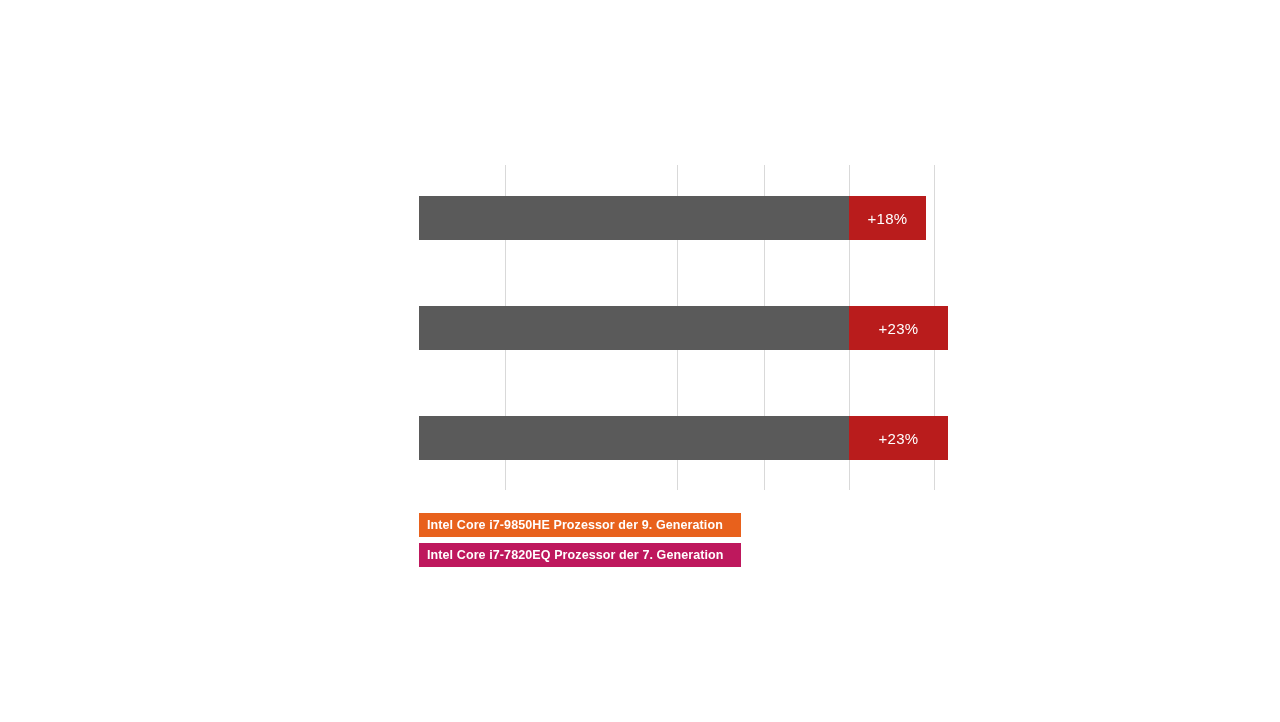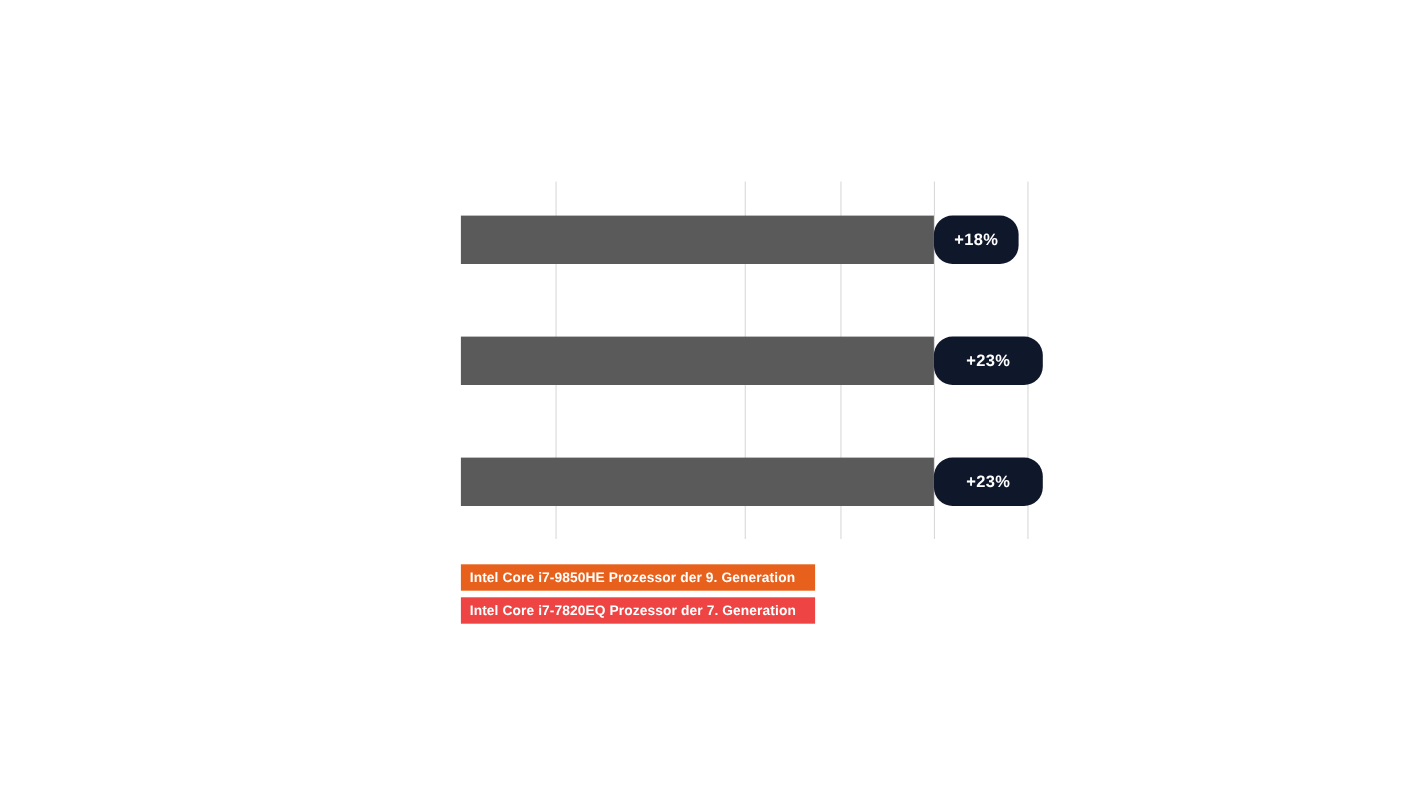--- a/index.html
+++ b/index.html
@@ -47,30 +47,29 @@
     display: flex;
     align-items: stretch;
   }
 
   .seg-base {
     background: #5a5a5a;
     height: 100%;
   }
 
   .seg-delta {
-    background: #0f172a;
+    background: #b91c1c;
     height: 100%;
     display: flex;
     align-items: center;
     justify-content: center;
     color: #ffffff;
     font-size: 15px;
-    font-weight: bold;
+    font-weight: normal;
     letter-spacing: 0.3px;
-    border-radius: 17px;
   }
 
   
   #legend {
     position: absolute;
     left: 419px;
     top: 513px;
     width: 322px;
   }
 
@@ -125,18 +124,18 @@
       <div class="seg-delta" style="width:99px">
         <span>+23%</span>
       </div>
     </div>
   </div>
 
   <div id="legend">
     <div class="legend-entry" style="background:#e8611c">
       <span>Intel Core i7-9850HE Prozessor der 9. Generation</span>
     </div>
-    <div class="legend-entry" style="background:#ef4444">
+    <div class="legend-entry" style="background:#be185d">
       <span>Intel Core i7-7820EQ  Prozessor der 7. Generation</span>
     </div>
   </div>
 
 </div>
 
 </body></html>

